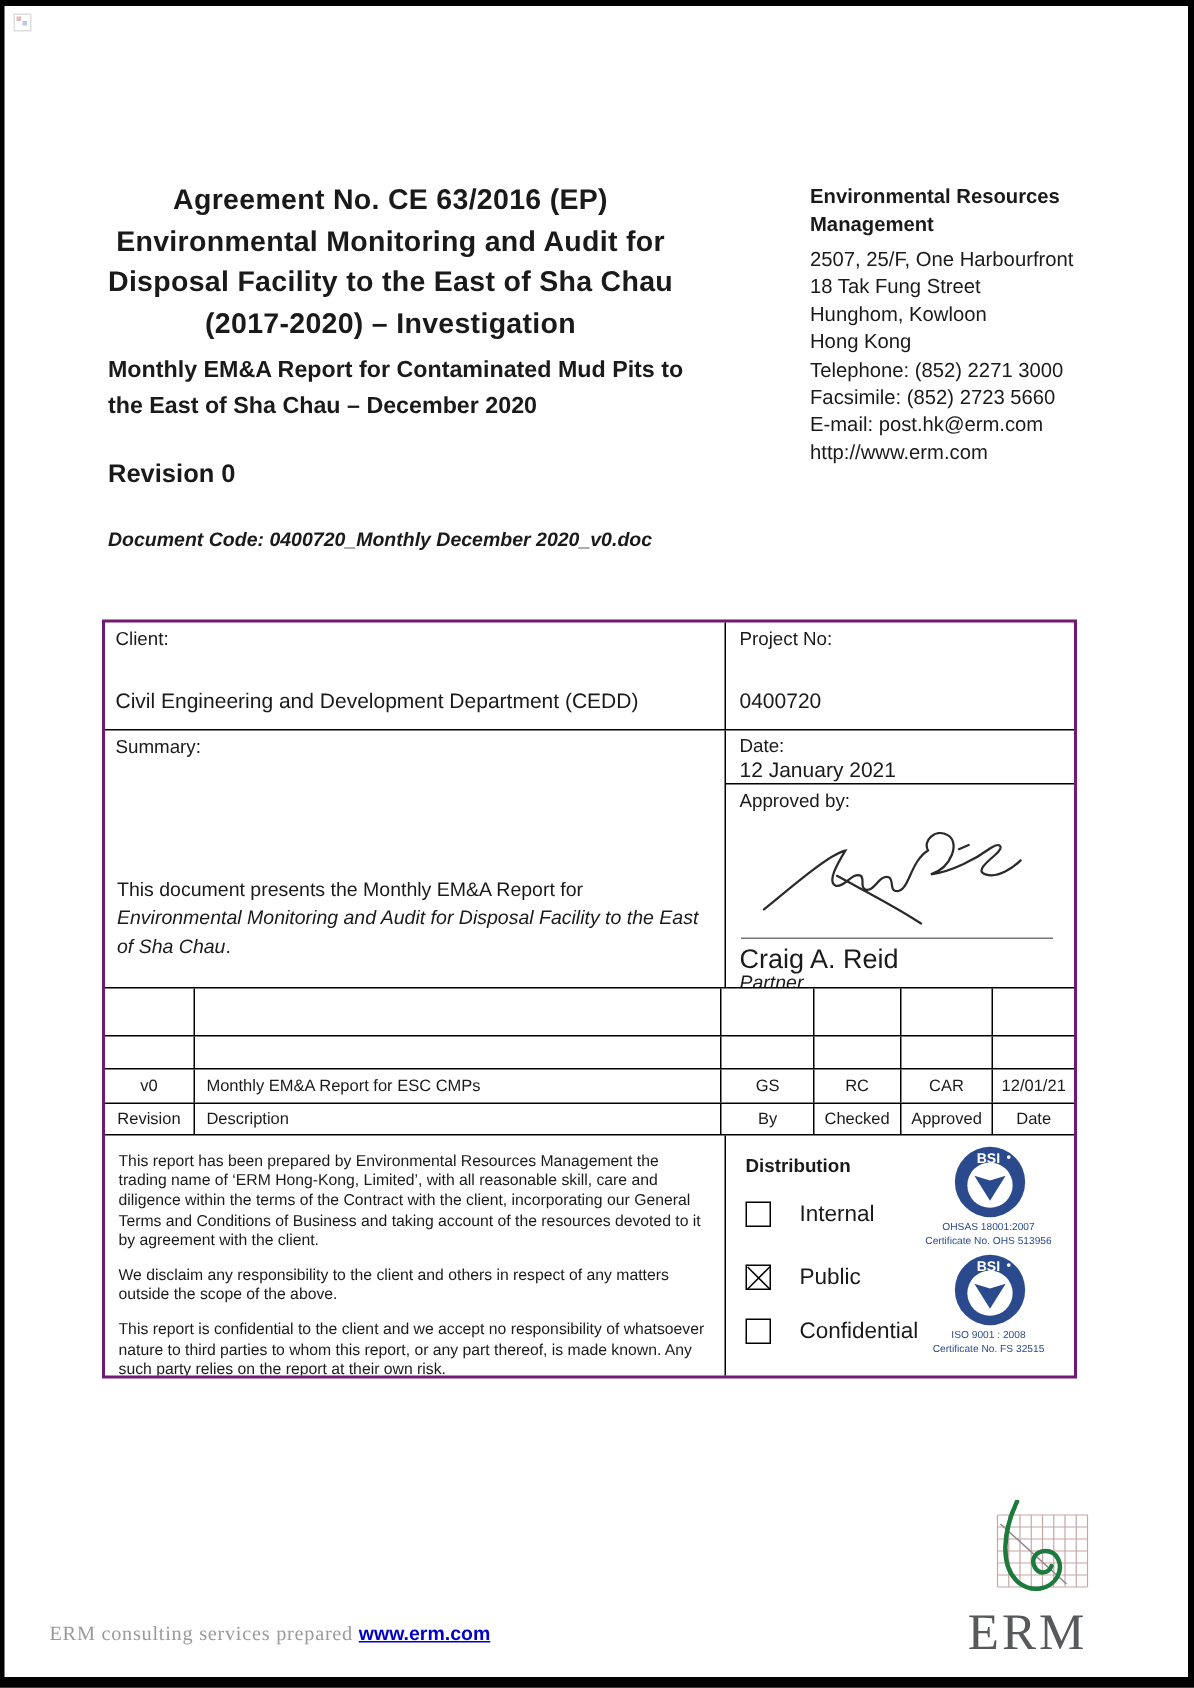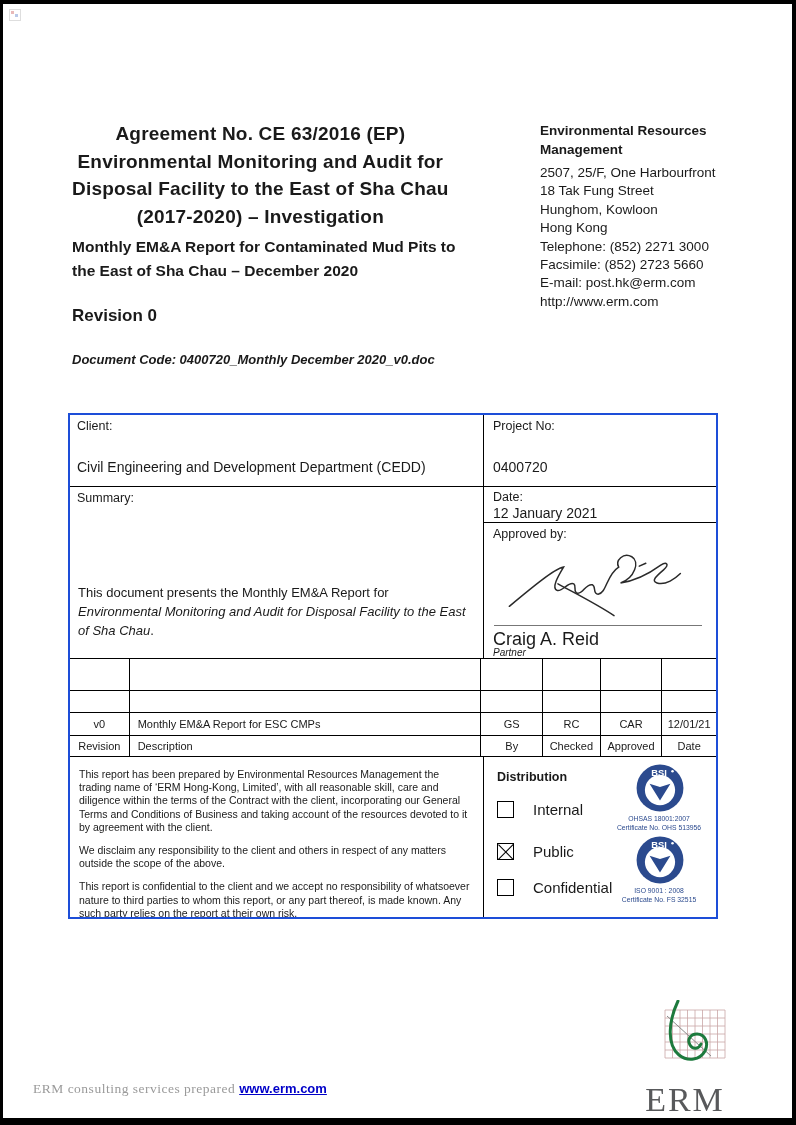--- a/index.html
+++ b/index.html
@@ -14,21 +14,21 @@
 
   .title-block { position:absolute; left:69px; top:116px; font-size:19px; font-weight:bold; line-height:27.5px; letter-spacing:.2px;text-align:center; }
   .subtitle-block { position:absolute; left:69px; top:231px; font-size:15.5px; font-weight:bold; line-height:24px; }
   .revision-heading { position:absolute; left:69px; top:302px; font-size:17px; font-weight:bold; }
   .doc-code { position:absolute; left:69px; top:348px; font-size:13px; font-weight:bold; font-style:italic; }
 
   .company-block { position:absolute; left:537px; top:117px; width:235px; font-size:13.5px; }
   .company-name { font-weight:bold; line-height:19px; margin-bottom:5px; }
   .company-address { line-height:18.4px; }
 
-  .info-table { position:absolute; left:65px; top:409px; width:650px; border:2px solid #1d4ed8; font-size:13px; }
+  .info-table { position:absolute; left:65px; top:409px; width:650px; border:2px solid #701a75; font-size:13px; }
   .t-row { display:flex; border-bottom:1px solid #000; }
   .t-row:last-child { border-bottom:none; }
   .c { border-right:1px solid #000; overflow:hidden; }
   .c:last-child { border-right:none; }
   .w-left { width:414px; }
   .w-right { flex:1; }
   .w-rev { width:60px; } .w-desc { width:354px; } .w-by { width:62px; }
   .w-chk { width:58px; } .w-app { width:62px;text-align:center; } .w-date { width:54px; }
 
   .row-client { height:72px; }
@@ -41,21 +41,21 @@
 
   .cell-label { font-size:12.5px; padding:4px 7px 0 7px; }
   .client-value { font-size:14px; padding:26px 7px 0 7px; }
   .project-value { font-size:14px; padding:26px 9px 0 9px; }
   .date-cell { height:36px; border-bottom:1px solid #000; }
   .date-value { font-size:14px; padding:1px 9px 0 9px; }
   .approved-cell { position:relative; height:134px; }
   .sig-svg { position:absolute; left:14px; top:16px; }
   .sig-line { position:absolute; left:10px; top:102px; width:208px; border-top:1px solid #777; }
   .approver-name { position:absolute; left:9px; top:106px; font-size:18px; }
-  .approver-title { position:absolute; left:9px; top:124px; font-size:10px; font-style:italic; }
+  .approver-title { position:absolute; left:9px; top:124px; font-size:13px; font-style:italic; }
   .summary-text { padding:78px 8px 0 8px; font-size:13px; line-height:19px; width:408px; }
 
   .sm { font-size:11px; display:flex; align-items:center; justify-content:center; }
   .sm-left { justify-content:flex-start; padding-left:8px; }
 
   .disclaimer-cell { padding:11px 9px 0 9px; font-size:10.5px; line-height:13.2px; }
   .disclaimer-cell p { margin-bottom:10px; }
 
   .dist-cell { position:relative; font-size:15px; }
   .dist-title { position:absolute; left:13px; top:13px; font-size:12.5px; font-weight:bold; }
@@ -69,21 +69,21 @@
   .bsi-badge { position:absolute; left:148px; text-align:center; width:56px; }
   .bb-0 { top:6px; } .bb-1 { top:78px; }
   .cert-text { position:absolute; left:110px; width:130px; text-align:center; font-size:6.8px; line-height:9px; color:#2b4a8e; }
   .ct-0 { top:57px; } .ct-1 { top:129px; }
 
   .footer { position:absolute; left:30px; top:1077px; font-size:13.5px; }
   .footer .tagline { font-family:"Liberation Serif", serif; color:#9a9a9a; letter-spacing:.5px; }
   .footer .url { font-family:"Liberation Sans", sans-serif; font-weight:bold; font-size:13px; color:#0000c8; text-decoration:underline; }
 
   .erm-logo-block { position:absolute; left:637px; top:996px; width:90px; text-align:center; }
-  .erm-wordmark { font-family:"Liberation Serif", serif; font-size:34px; color:#58595b; letter-spacing:2px; line-height:34px; margin-top:13px; }
+  .erm-wordmark { font-family:"Liberation Serif", serif; font-size:34px; color:#58595b; letter-spacing:2px; line-height:34px; margin-top:1px; }
 </style>
 </head>
 <body>
 
 <div class="page">
 
   <div class="broken-img">
       <i class="d1"></i>
       <i class="d2"></i>
     </div>

